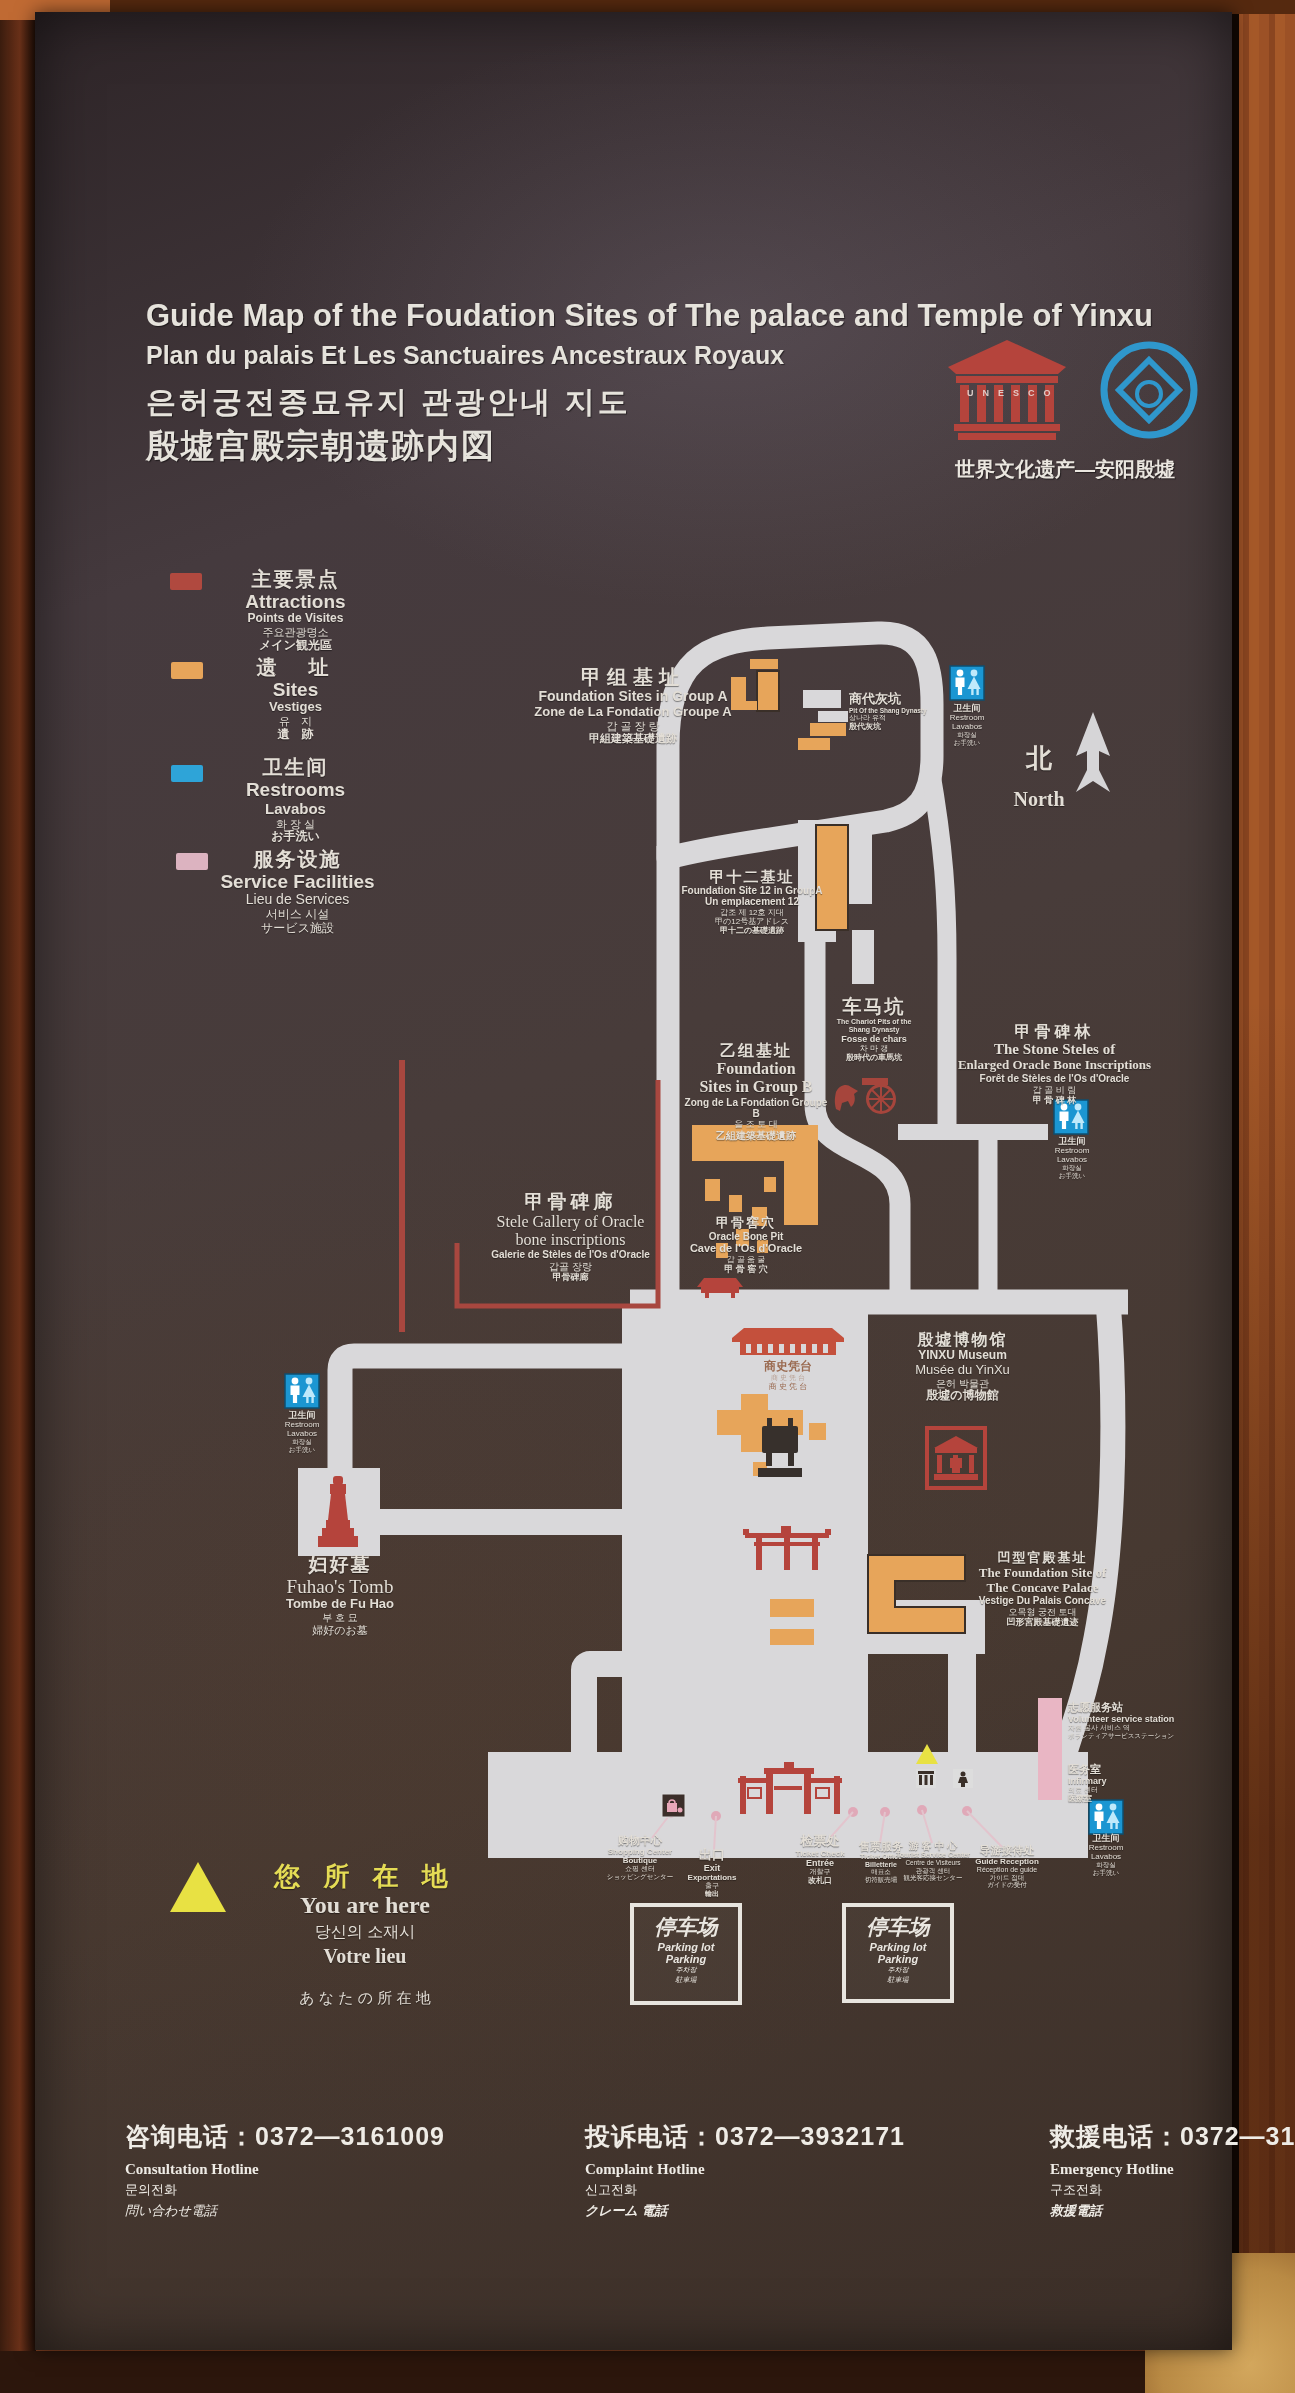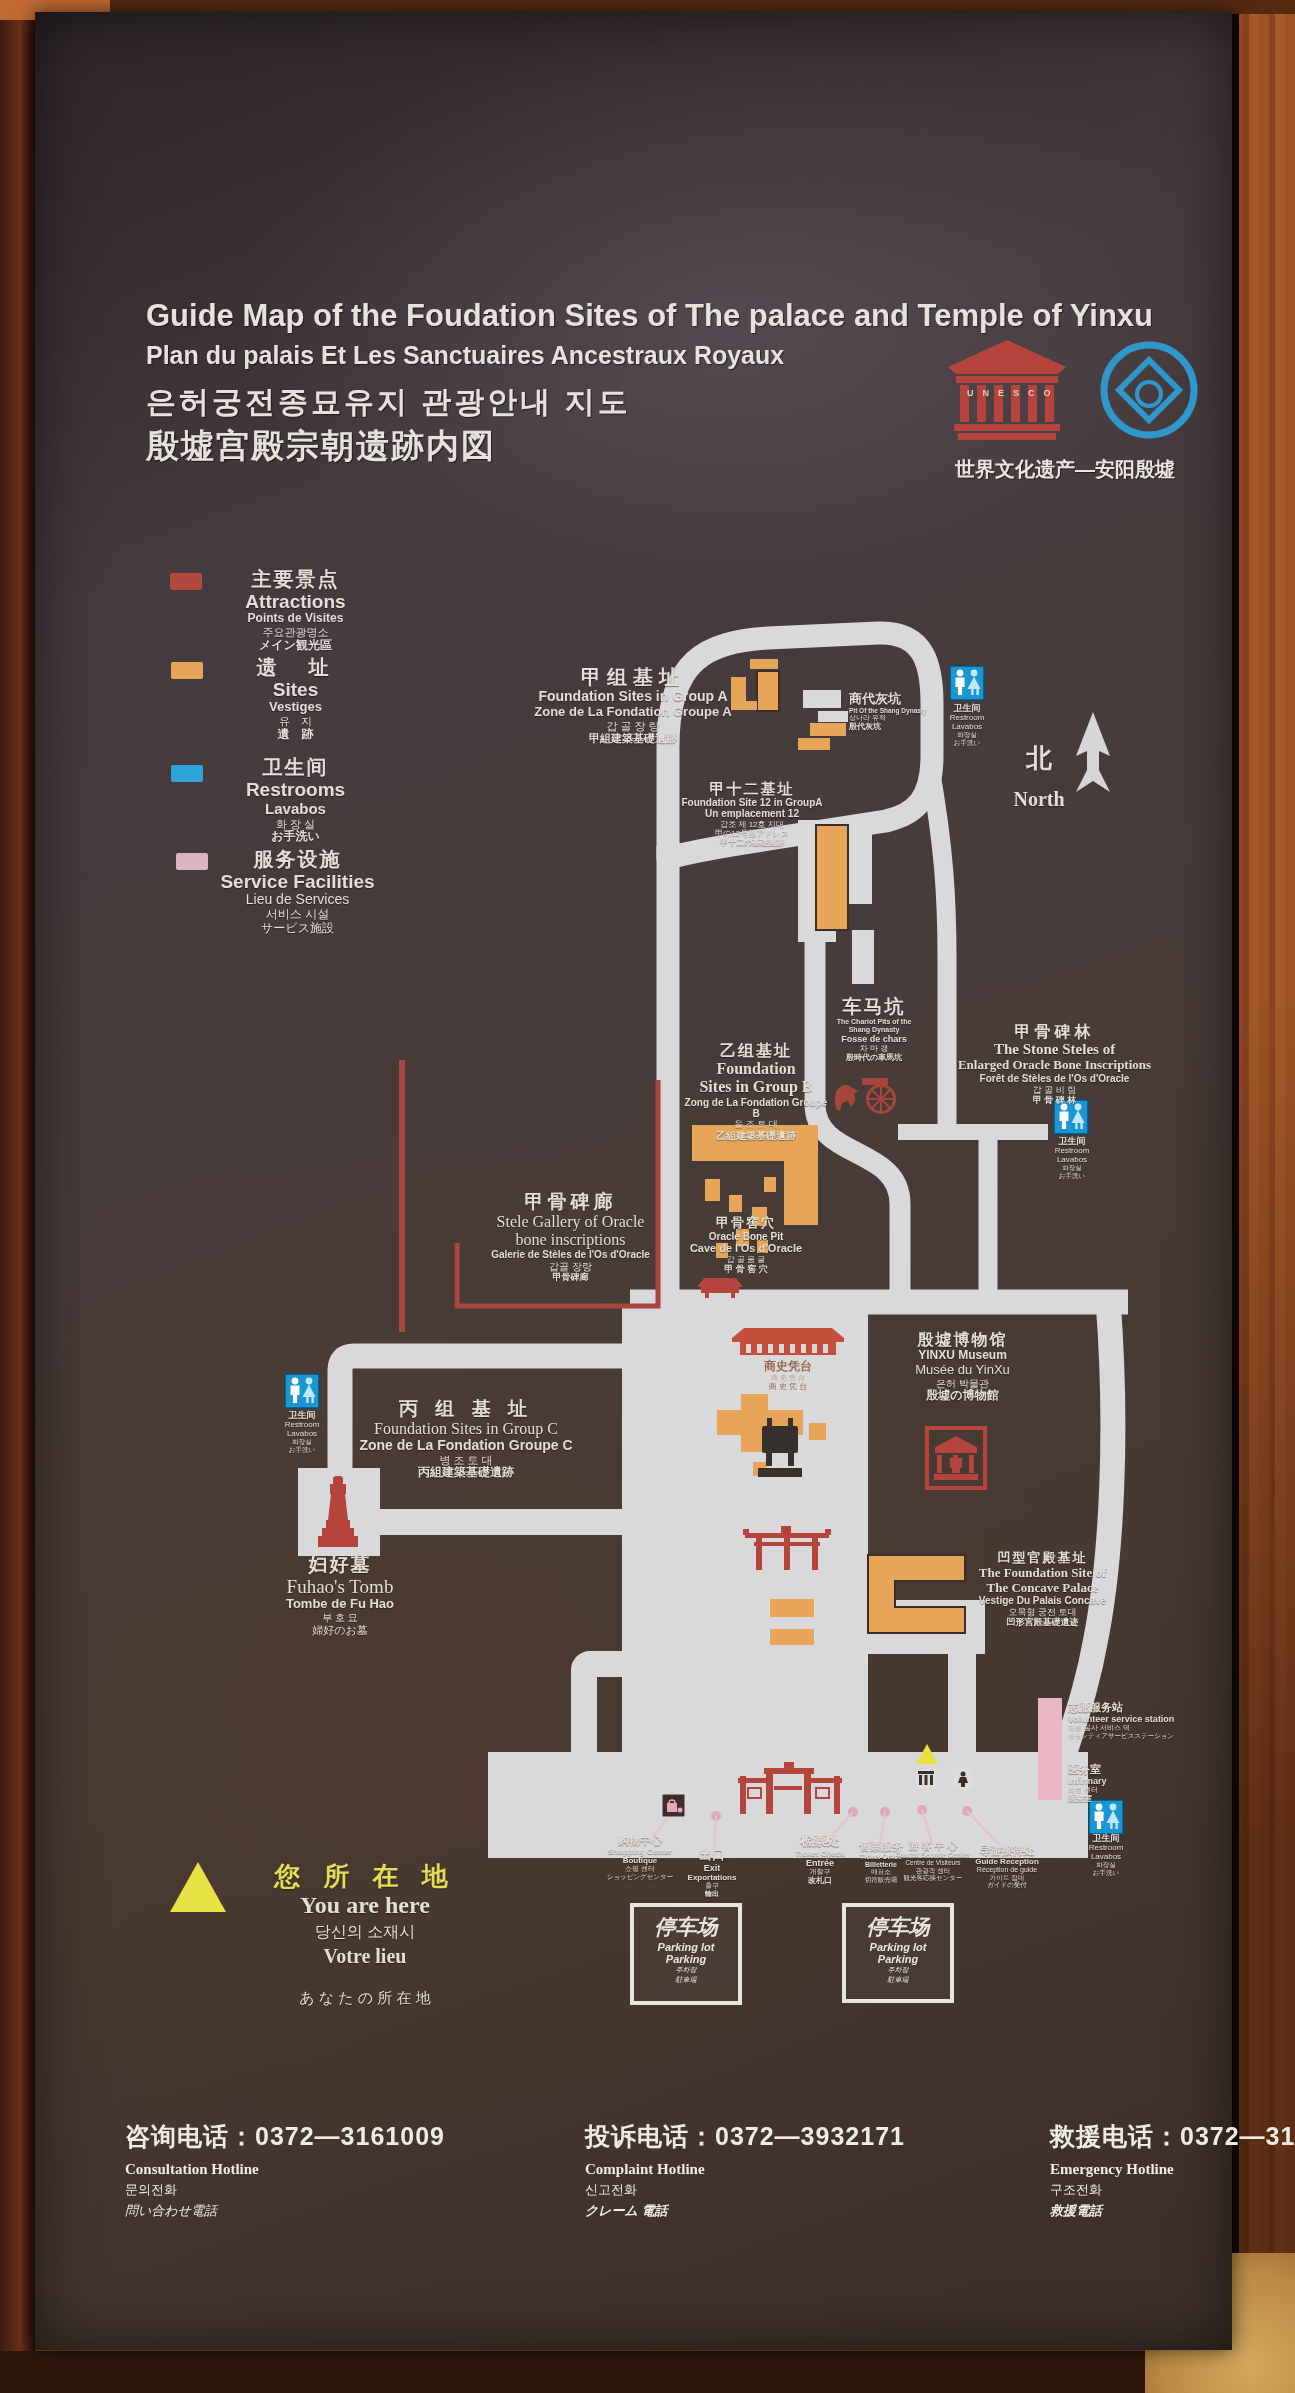--- a/index.html
+++ b/index.html
@@ -345,21 +345,21 @@
   </div>
 
   <div class="lbl" style="left:518px;top:666px;width:230px">
     <div class="zh f20 ls6">甲组基址</div>
     <div class="zh f14">Foundation Sites  in Group  A</div>
     <div class="zh f13">Zone  de La Fondation   Groupe   A</div>
     <div class="f11">갑 골 장 랑</div>
     <div class="zh f11">甲組建築基礎遺跡</div>
   </div>
 
-  <div class="lbl" style="left:667px;top:780px;width:170px">
+  <div class="lbl" style="left:667px;top:868px;width:170px">
     <div class="zh f15 ls2">甲十二基址</div>
     <div class="zh f10">Foundation Site 12 in GroupA</div>
     <div class="zh f10">Un emplacement 12</div>
     <div class="f8">갑조 제 12호 지대</div>
     <div class="f8">甲の12号基アドレス</div>
     <div class="zh f8">甲十二の基礎遺跡</div>
   </div>
 
   <div class="lbl left" style="left:849px;top:692px;width:95px">
     <div class="zh f13">商代灰坑</div>
@@ -421,27 +421,20 @@
   </div>
 
   <div class="lbl" style="left:685px;top:1216px;width:122px">
     <div class="zh f13 ls2">甲骨窖穴</div>
     <div class="b f10">Oracle  Bone  Pit</div>
     <div class="zh f11">Cave de l'Os d'Oracle</div>
     <div class="f8">갑 골 움 굴</div>
     <div class="zh f9">甲 骨 窖 穴</div>
   </div>
 
-  <div class="lbl" style="left:350px;top:1398px;width:232px">
-    <div class="zh f19 ls6">丙 组 基 址</div>
-    <div class="serif f17">Foundation Sites in Group C</div>
-    <div class="zh f14">Zone de La Fondation Groupe C</div>
-    <div class="f11">병 조  토 대</div>
-    <div class="zh f12">丙組建築基礎遺跡</div>
-  </div>
 
   <div class="lbl" style="left:266px;top:1410px;width:72px">
     <div class="zh f9">卫生间</div>
     <div class="f8">Restroom</div>
     <div class="f8">Lavabos</div>
     <div class="f6">화장실</div>
     <div class="f6">お手洗い</div>
   </div>
 
   <div class="lbl" style="left:262px;top:1554px;width:156px">

